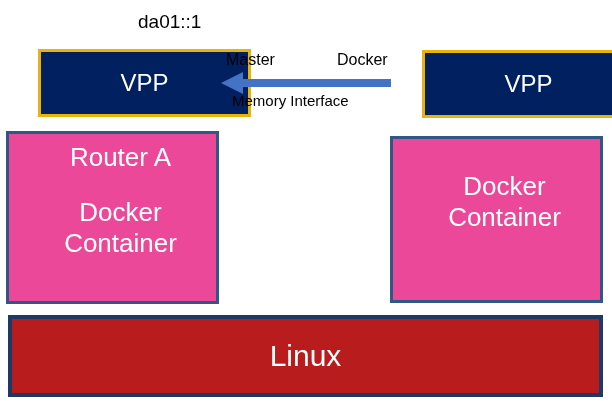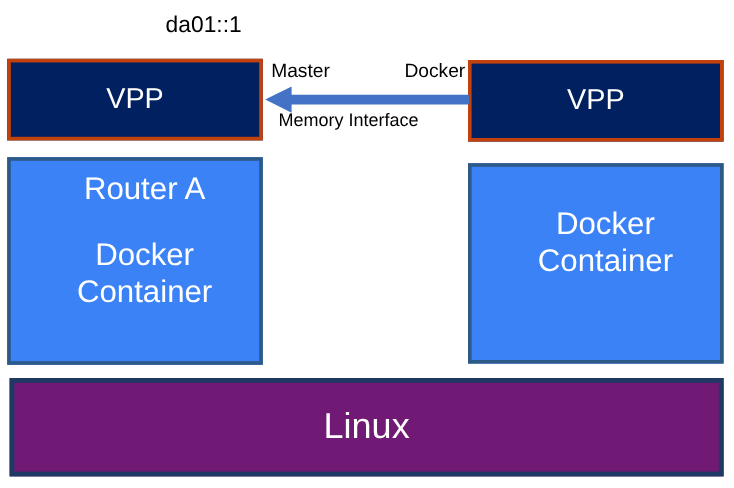--- a/index.html
+++ b/index.html
@@ -16,44 +16,45 @@
     position: absolute;
     box-sizing: border-box;
     display: flex;
     align-items: center;
     justify-content: center;
     color: #ffffff;
   }
 
   .vpp-box {
     background: #002060;
-    border: 3px solid #c2410c;
+    border: 3px solid #eab308;
     font-size: 24px;
+    margin-left: 32px;
   }
   #vpp1 { left: 6px;   top: 49px; width: 213px; height: 68px; }
   #vpp2 { left: 390px; top: 50px; width: 213px; height: 68px; }
 
   .router-box {
-    background: #3b82f6;
+    background: #ec4899;
     border: 3px solid #2D5986;
     font-size: 26px;
     align-items: flex-start;
     text-align: center;
     padding-left: 16px;
   }
   #routerA { left: 6px;   top: 131px; width: 213px; height: 173px; }
   #routerB { left: 390px; top: 136px; width: 213px; height: 167px; }
 
   .router-text { width: 100%; margin-top: 8px; }
   .router-text .line { display: block; line-height: 31px; }
   .router-text .spacer { display: block; height: 24px; }
 
   #linuxBox {
     left: 8px; top: 315px; width: 595px; height: 82px;
-    background: #701a75;
+    background: #b91c1c;
     border: 4px solid #1F3864;
     font-size: 30px;
   }
 
   .float-label {
     position: absolute;
     color: #000000;
     white-space: nowrap;
   }
   #host1Label { left: 138px; top: 11px;  font-size: 19px; }

